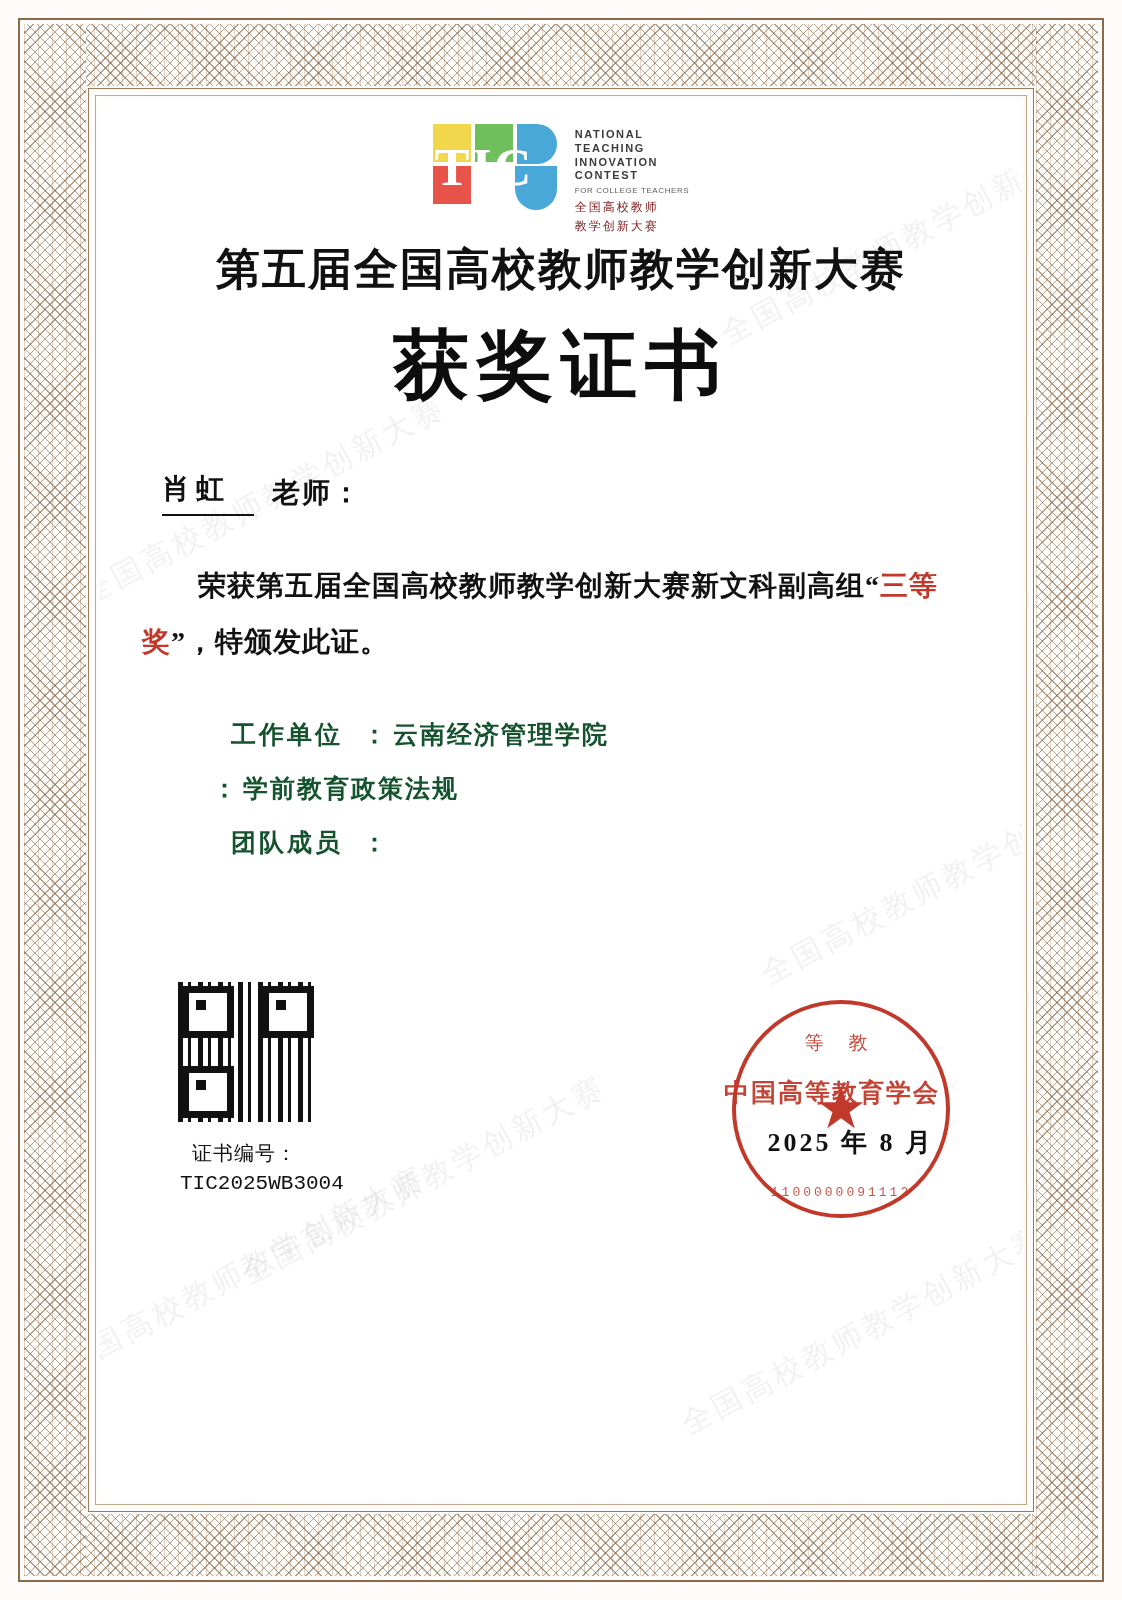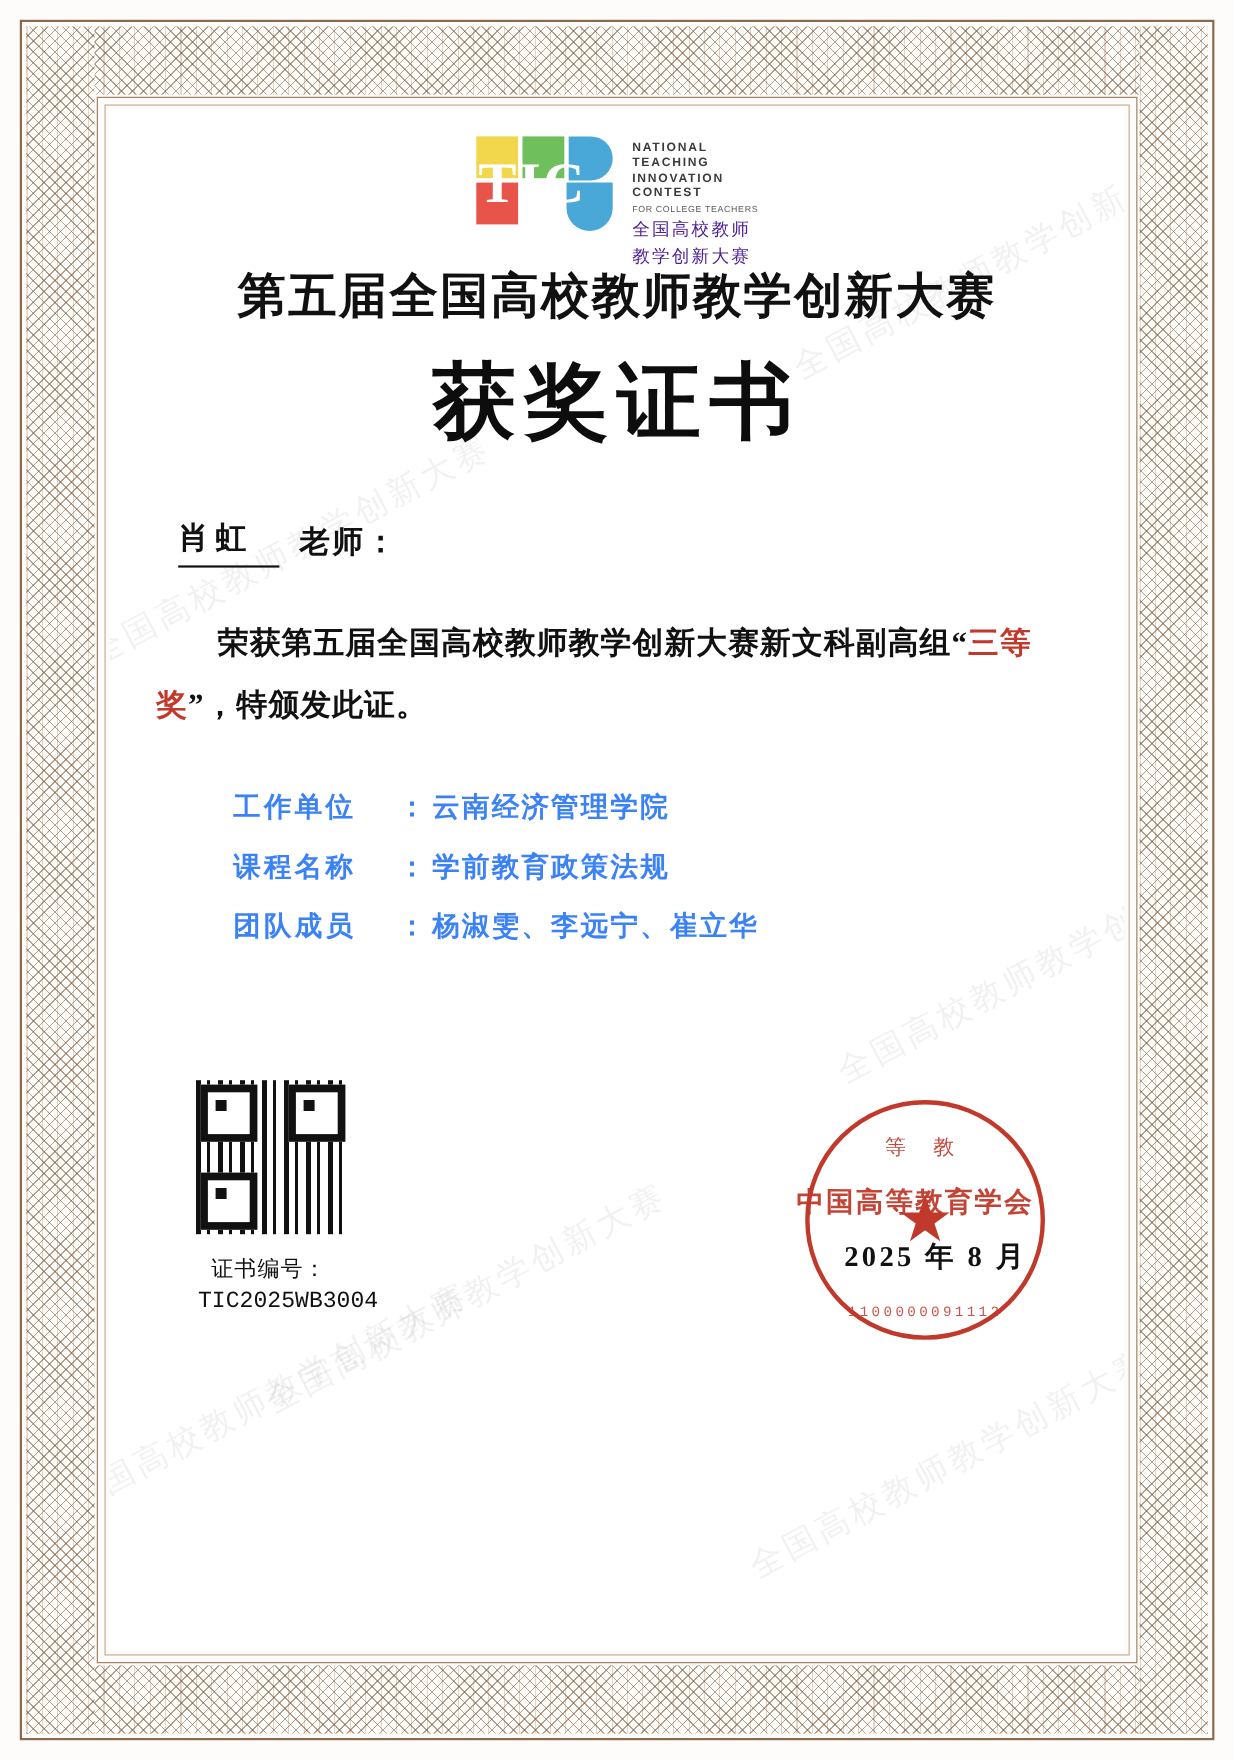--- a/index.html
+++ b/index.html
@@ -123,23 +123,23 @@
     font-weight: 700;
   }
   .logo-sub {
     font-family: "Liberation Sans", sans-serif;
     font-size: 8px;
     letter-spacing: .6px;
     color: #5c5c5c;
     margin-top: 3px;
   }
   .logo-cn {
-    font-size: 16px;
+    font-size: 12px;
     letter-spacing: 2px;
-    color: #4c1d95;
+    color: #7f1d1d;
     margin-top: 4px;
   }
 
   
   .title-main {
     position: absolute;
     left: 0; right: 0;
     top: 140px;
     text-align: center;
     font-size: 44px;
@@ -197,22 +197,23 @@
     font-weight: 700;
   }
   .body-text .prize { color: #c0392b; }
 
   .fields {
     position: absolute;
     left: 112px;
     top: 608px;
     font-size: 25px;
     line-height: 54px;
-    color: #3b82f6;
-    font-weight: 700;
+    color: #14532d;
+    font-weight: 700;
+    text-align: center;
   }
   .field-row { display: flex; }
   .field-label { letter-spacing: 3px; width: 150px; }
   .field-colon { margin: 0 6px 0 0; }
   .field-value { letter-spacing: 2px; }
 
   
   .qr {
     position: absolute;
     left: 78px;
@@ -374,28 +375,26 @@
 
     <div class="body-text"><span>荣获第五届全国高校教师教学创新大赛新文科副高组“</span><span class="prize">三等奖</span><span>”，特颁发此证。</span></div>
 
     <div class="fields">
       <div class="field-row">
         <span class="field-label">工作单位</span>
         <span class="field-colon">：</span>
         <span class="field-value">云南经济管理学院</span>
       </div>
       <div class="field-row">
-        <span class="field-label">课程名称</span>
         <span class="field-colon">：</span>
         <span class="field-value">学前教育政策法规</span>
       </div>
       <div class="field-row">
         <span class="field-label">团队成员</span>
         <span class="field-colon">：</span>
-        <span class="field-value">杨淑雯、李远宁、崔立华</span>
       </div>
     </div>
 
     <div class="qr">
       <div class="qr-eye tl"></div>
       <div class="qr-eye tr"></div>
       <div class="qr-eye bl"></div>
     </div>
 
     <div class="cert-no-label">证书编号：</div>

